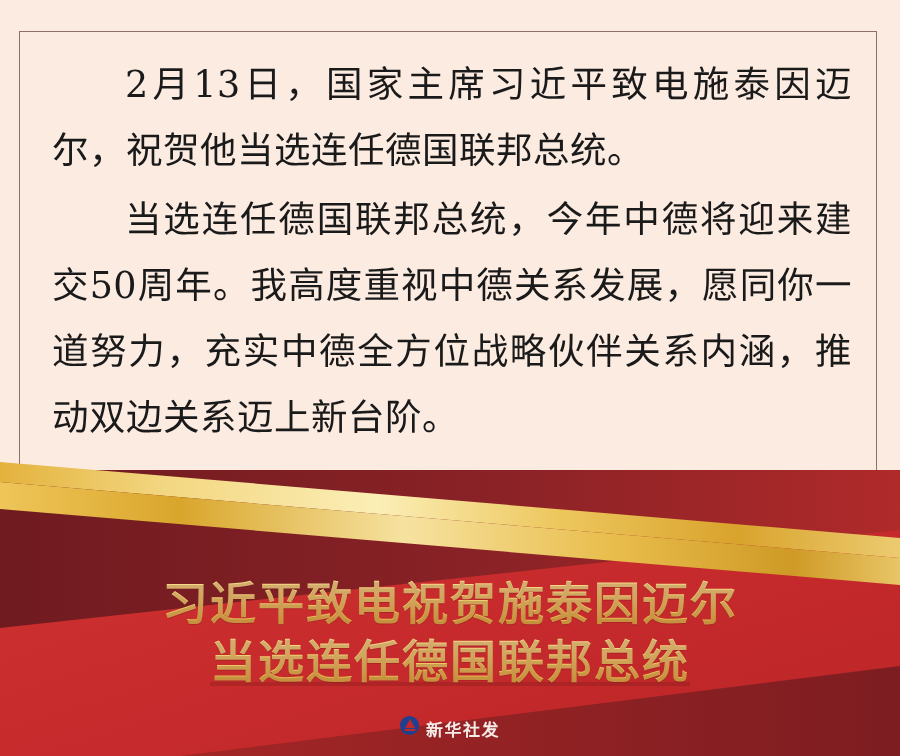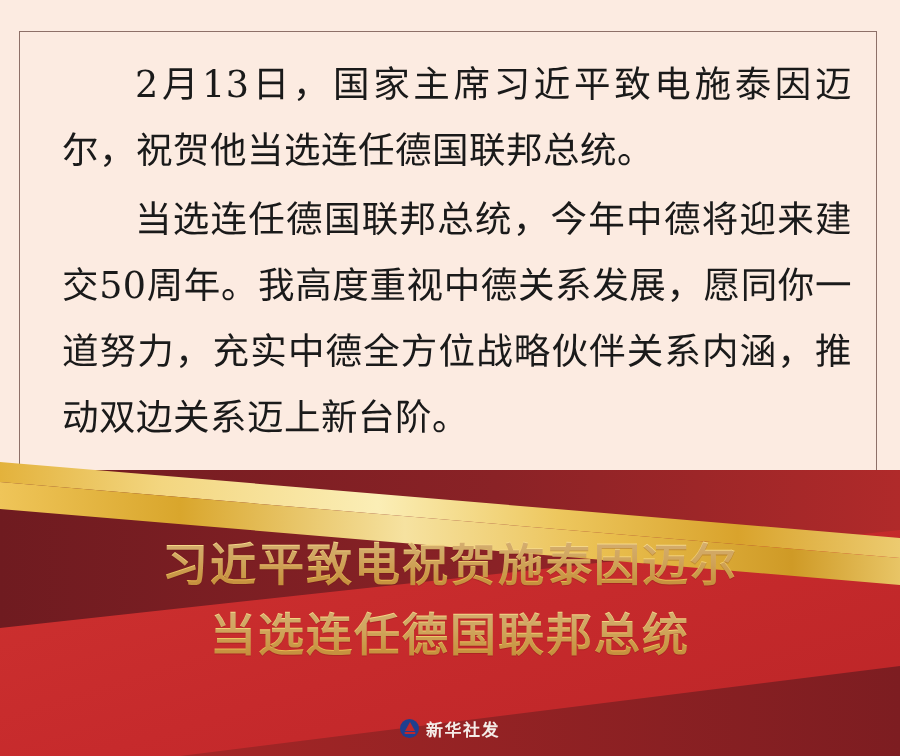--- a/index.html
+++ b/index.html
@@ -43,21 +43,21 @@
 
   
   .body-copy {
     position: absolute;
     left: 44px;
     top: 52px;
     width: 808px;
   }
 
   .para {
-    margin: 0 0 3px 18px;
+    margin: 0 0 3px 8px;
     font-family: "DejaVu Serif", "Liberation Serif", serif;
     font-size: 36.5px;
     line-height: 66px;
     color: #1a1a1a;
     text-indent: 2em;
     text-align: justify;
     text-justify: inter-ideograph;
     letter-spacing: 0.5px;
     font-weight: 400;
   }
@@ -86,49 +86,48 @@
     position: absolute;
     left: 0;
     top: 0;
     display: block;
   }
 
   
   .headline {
     position: absolute;
     left: 0;
-    top: 537px;
+    top: 576px;
     width: 900px;
     text-align: center;
     z-index: 6;
   }
   .headline-line {
     font-family: "DejaVu Sans", "Liberation Sans", sans-serif;
     font-size: 46px;
     line-height: 56px;
     font-weight: bold;
     letter-spacing: 2px;
     background: linear-gradient(180deg, #f7dd93 0%, #f2cf74 40%, #e8ba52 75%, #dca840 100%);
     -webkit-background-clip: text;
     background-clip: text;
     color: #f0cb70;
     -webkit-text-fill-color: transparent;
     text-shadow: 0 1px 0 rgba(90,20,15,0.22);
     white-space: nowrap;
   }
-  .headline-line.l2 { margin-top: 14px; }
+  .headline-line.l2 { margin-top: 2px; text-decoration: underline; }
 
   
   .credit {
     position: absolute;
     left: 0;
     top: 716px;
     width: 900px;
     display: flex;
-    align-items: center;
     justify-content: center;
     gap: 7px;
     z-index: 6;
   }
   .xinhua-mark {
     width: 19px;
     height: 19px;
     border-radius: 50%;
     background: #1f3f8f;
     position: relative;

